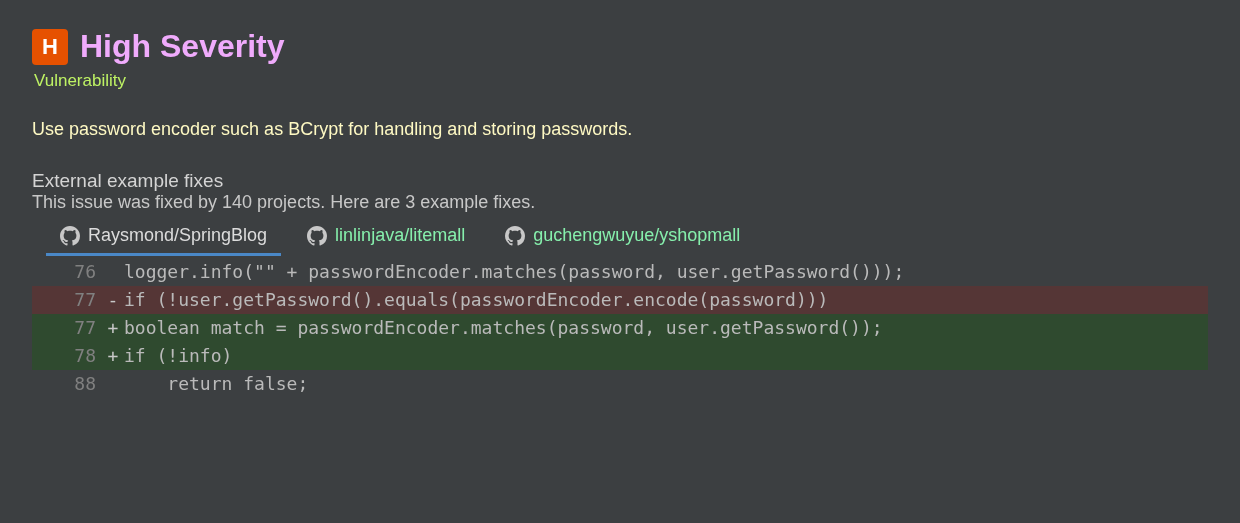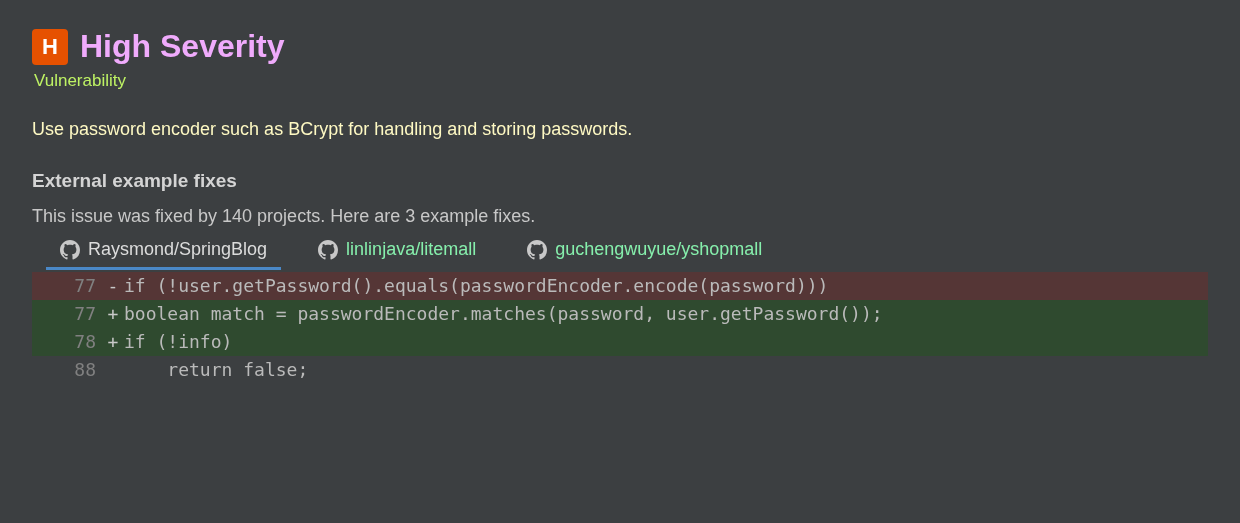--- a/index.html
+++ b/index.html
@@ -14,23 +14,23 @@
 }
 .header { display: flex; align-items: center; gap: 12px; margin-bottom: 6px; }
 .severity-badge {
   width: 36px; height: 36px; background: #e65100;
   border-radius: 4px; display: flex; align-items: center; justify-content: center;
   color: #fff; font-weight: 700; font-size: 22px;
 }
 .title { font-size: 32px; font-weight: 700; color: #f0abfc; }
 .subtitle { font-size: 17px; color: #bef264; margin-bottom: 28px; margin-left: 2px; }
 .description { font-size: 18px; color: #fef9c3; margin-bottom: 30px; }
-.section-heading { font-size: 19px; font-weight: 700; color: #d4d4d4; margin-bottom: 14px; }
+.section-heading { font-size: 19px; font-weight: 400; color: #d4d4d4; margin-bottom: 0; }
 .section-sub { font-size: 18px; color: #c8c8c8; margin-bottom: 6px; }
-.tabs { display: flex; gap: 43px; padding-left: 24px; margin-bottom: 0; }
+.tabs { display: flex; gap: 32px; padding-left: 24px; margin-bottom: 0; }
 .tab {
   display: flex; align-items: center; gap: 8px;
   font-size: 18px; color: #86efac; padding: 6px 4px 8px 4px;
   cursor: pointer; position: relative;
 }
 .tab.active { color: #dcdcdc; }
 .tab.active::after {
   content: ""; position: absolute; left: -10px; right: -10px; bottom: -2px;
   height: 3px; background: #4a88c7;
 }
@@ -83,20 +83,25 @@
     <span class="gh-icon">
       <svg viewBox="0 0 16 16">
           <path d="M8 0C3.58 0 0 3.58 0 8c0 3.54 2.29 6.53 5.47 7.59.4.07.55-.17.55-.38 0-.19-.01-.82-.01-1.49-2.01.37-2.53-.49-2.69-.94-.09-.23-.48-.94-.82-1.13-.28-.15-.68-.52-.01-.53.63-.01 1.08.58 1.23.82.72 1.21 1.87.87 2.33.66.07-.52.28-.87.51-1.07-1.78-.2-3.64-.89-3.64-3.95 0-.87.31-1.59.82-2.15-.08-.2-.36-1.02.08-2.12 0 0 .67-.21 2.2.82.64-.18 1.32-.27 2-.27.68 0 1.36.09 2 .27 1.53-1.04 2.2-.82 2.2-.82.44 1.1.16 1.92.08 2.12.51.56.82 1.27.82 2.15 0 3.07-1.87 3.75-3.65 3.95.29.25.54.73.54 1.48 0 1.07-.01 1.93-.01 2.2 0 .21.15.46.55.38A8.013 8.013 0 0016 8c0-4.42-3.58-8-8-8z"></path>
         </svg>
     </span>
     <span>guchengwuyue/yshopmall</span>
   </div>
 </div>
 
 <div class="diff">
+  <div class="diff-line">
+    <span class="line-no">76</span>
+    <span class="sign"> </span>
+    <span class="code">logger.info("" + passwordEncoder.matches(password, user.getPassword()));</span>
+  </div>
   <div class="diff-line removed">
     <span class="line-no">77</span>
     <span class="sign">-</span>
     <span class="code">if (!user.getPassword().equals(passwordEncoder.encode(password)))</span>
   </div>
   <div class="diff-line added">
     <span class="line-no">77</span>
     <span class="sign">+</span>
     <span class="code">boolean match = passwordEncoder.matches(password, user.getPassword());</span>
   </div>

